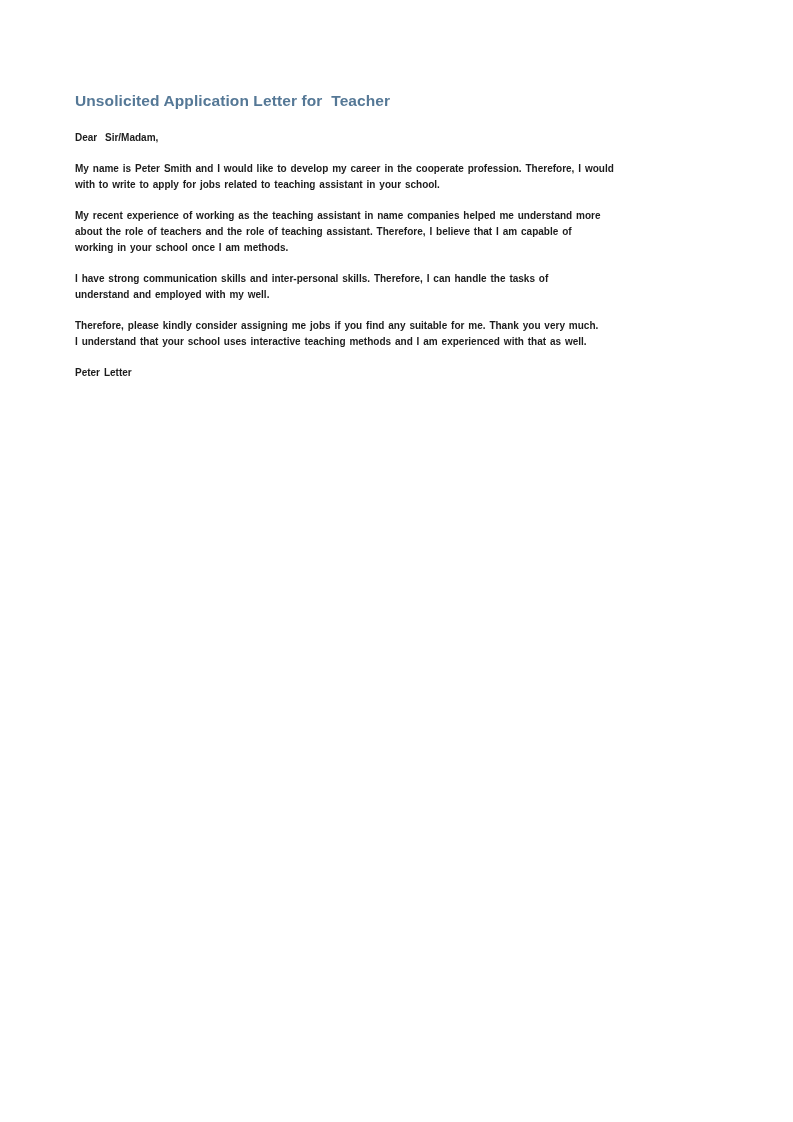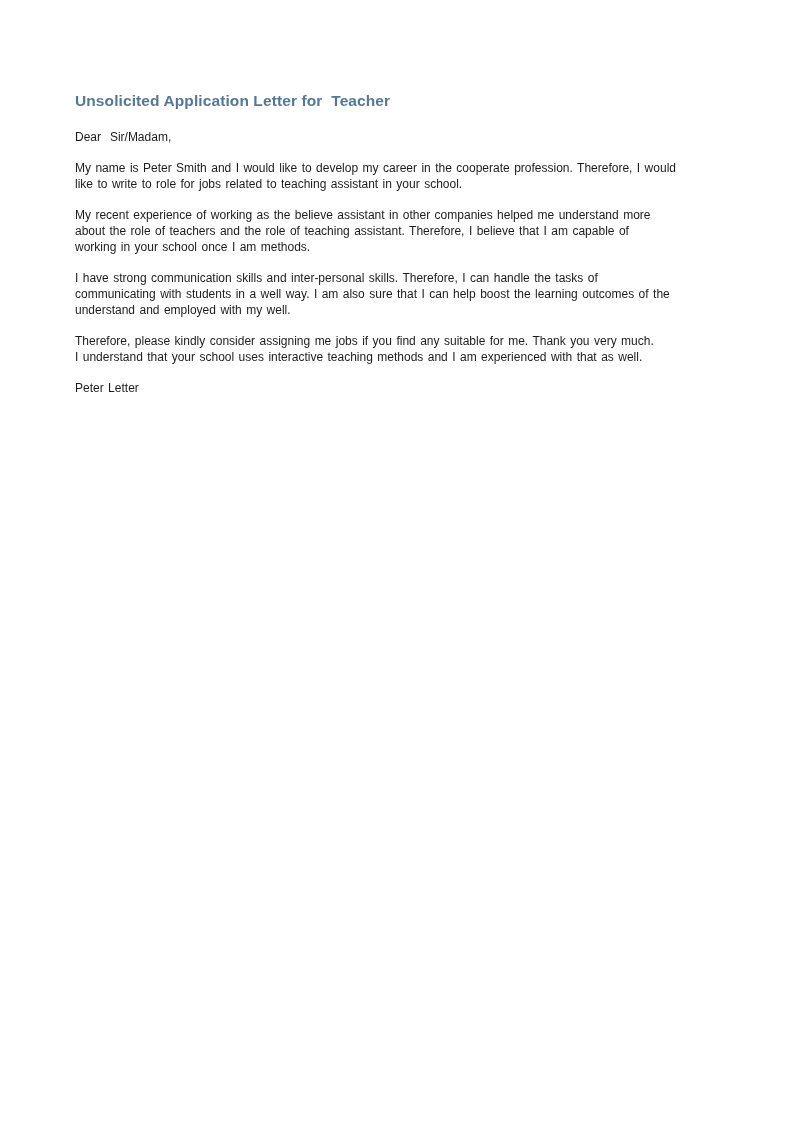--- a/index.html
+++ b/index.html
@@ -21,54 +21,54 @@
   .doc-title {
     font-size: 15.5px;
     line-height: 18px;
     font-weight: bold;
     color: var(--title-color);
     white-space: pre;
     margin-bottom: 20px;
     letter-spacing: 0.1px;
   }
   .line {
-    font-size: 12px;
+    font-size: 10px;
     line-height: 15.7px;
     color: var(--body-color);
     white-space: pre;
     word-spacing: 1.1px;
+    font-weight: bold;
   }
   .block { margin-bottom: 15.7px; }
   .closing .line { margin-bottom: 0; }
 </style>
 </head>
 <body>
 
 <div class="page">
 
   <h1 class="doc-title">Unsolicited Application Letter for  Teacher</h1>
 
   <div class="block">
     <div class="line">Dear  Sir/Madam,</div>
   </div>
 
   <div class="block">
     <div class="line">My name is Peter Smith and I would like to develop my career in the cooperate profession. Therefore, I would</div>
-    <div class="line">like to write to role for jobs related to teaching assistant in your school.</div>
+    <div class="line">with to write to apply for jobs related to teaching assistant in your school.</div>
   </div>
 
   <div class="block">
-    <div class="line">My recent experience of working as the believe assistant in other companies helped me understand more</div>
+    <div class="line">My recent experience of working as the teaching assistant in name companies helped me understand more</div>
     <div class="line">about the role of teachers and the role of teaching assistant. Therefore, I believe that I am capable of</div>
     <div class="line">working in your school once I am methods.</div>
   </div>
 
   <div class="block">
     <div class="line">I have strong communication skills and inter-personal skills. Therefore, I can handle the tasks of</div>
-    <div class="line">communicating with students in a well way. I am also sure that I can help boost the learning outcomes of the</div>
     <div class="line">understand and employed with my well.</div>
   </div>
 
   <div class="block">
     <div class="line">Therefore, please kindly consider assigning me jobs if you find any suitable for me. Thank you very much.</div>
     <div class="line">I understand that your school uses interactive teaching methods and I am experienced with that as well.</div>
   </div>
 
   <div class="block closing">
     <div class="line">Peter Letter</div>

